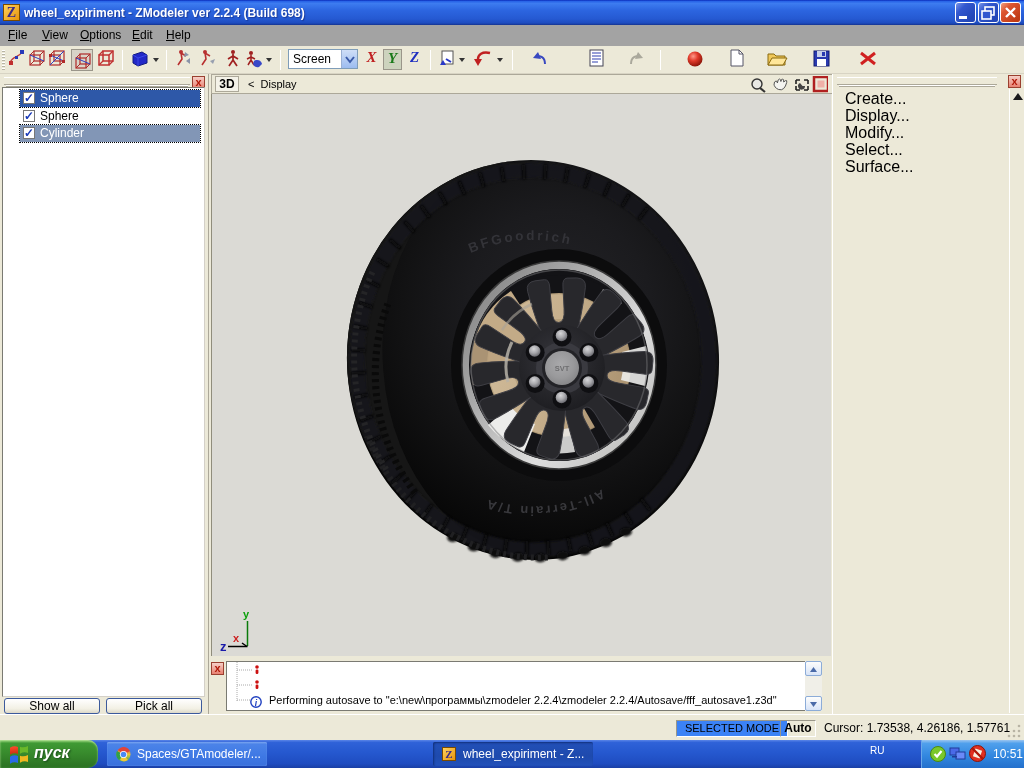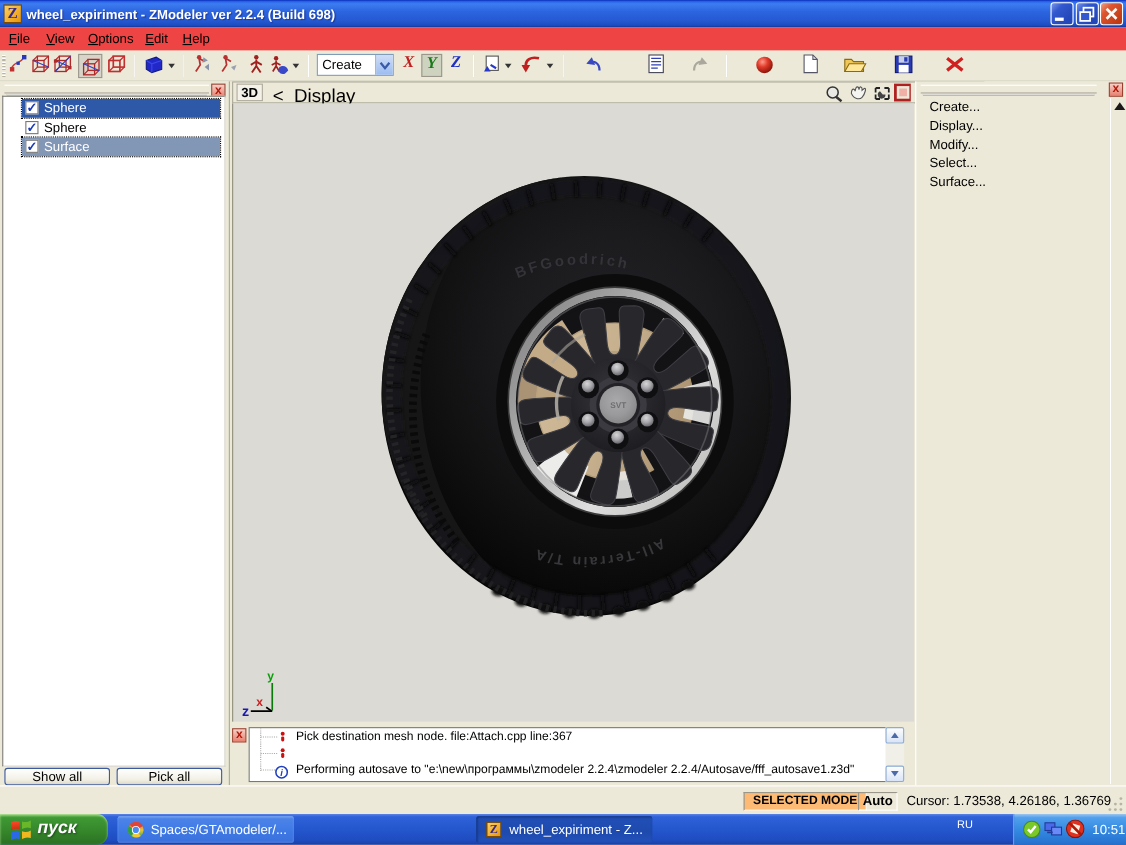--- a/index.html
+++ b/index.html
@@ -5,21 +5,21 @@
 
 #titlebar{position:absolute;left:0;top:0;width:1024px;height:25px;
 background:linear-gradient(180deg,#0a2bba 0%,#2a66e8 6%,#3d7cf0 14%,#2c65e0 42%,#2559d2 75%,#1d4cc0 92%,#15338f 100%);}
 #appicon{position:absolute;left:3px;top:4px;width:17px;height:17px;background:linear-gradient(135deg,#ffd25e,#e8940a);border:1px solid #7a4a00;color:#3a2a88;font-weight:bold;font-size:14px;text-align:center;line-height:15px;font-family:"Liberation Serif",serif}
 #title{position:absolute;left:24px;top:6px;color:#fff;font-weight:bold;font-size:12px;letter-spacing:0;text-shadow:1px 1px 1px #1a3a9a}
 .capbtn{position:absolute;top:2px;width:21px;height:21px;border-radius:3px;border:1px solid #fff;color:#fff;font-size:12px;text-align:center}
 #btnmin{left:955px;background:linear-gradient(135deg,#7a96e8 0%,#3358cf 30%,#2347b8 80%)}
 #btnmax{left:978px;background:linear-gradient(135deg,#7a96e8 0%,#3358cf 30%,#2347b8 80%)}
 #btnclose{left:1000px;background:linear-gradient(135deg,#f0a080 0%,#dd5630 30%,#c03a14 85%)}
 
-#menubar{position:absolute;left:0;top:25px;width:1024px;height:21px;background:#ef4444;font-size:12px}
+#menubar{position:absolute;left:0;top:25px;width:1024px;height:21px;background:#a3a3a3;font-size:12px}
 #menubar span{position:absolute;top:3px}
 u{text-decoration:underline}
 
 #toolbar{position:absolute;left:0;top:46px;width:1024px;height:28px;background:#ECE9D8;border-bottom:1px solid #d8d4c4}
 .grip{position:absolute;top:4px;width:3px;height:20px;background:repeating-linear-gradient(180deg,#fff 0 1px,#b8b4a4 1px 2px,transparent 2px 3px)}
 .ticon{position:absolute;top:3px;width:20px;height:22px}
 .sep{position:absolute;top:4px;width:1px;height:20px;background:#c8c4b4;border-right:1px solid #fff}
 .darr{position:absolute;top:12px;width:0;height:0;border-left:3px solid transparent;border-right:3px solid transparent;border-top:4px solid #333}
 
 #leftpanel{position:absolute;left:0;top:74px;width:209px;height:640px;background:#ECE9D8;border-right:1px solid #aca899}
@@ -34,21 +34,21 @@
 .xpbtn{position:absolute;height:16px;background:linear-gradient(180deg,#ffffff,#f2f0e4 70%,#dcd8c8);border:1px solid #3c5a9c;border-radius:3px;font-size:12px;text-align:center;line-height:14px}
 
 #vhead{position:absolute;left:211px;top:74px;width:684px;height:20px;background:#ECE9D8;border:1px solid #aca899;border-bottom:1px solid #aca899}
 #btn3d{position:absolute;left:3px;top:1px;width:24px;height:16px;background:#f4f2e8;border:1px solid #aca899;font-weight:bold;font-size:12px;text-align:center;line-height:15px}
 #vcanvas{position:absolute;left:211px;top:94px;width:620px;height:562px;background:#dbdad5;border-left:1px solid #908d7c;overflow:hidden}
 #logpanel{position:absolute;left:211px;top:658px;width:620px;height:56px;background:#ECE9D8}
 #logbox{position:absolute;left:15px;top:3px;width:590px;height:50px;background:#fff;border:1px solid #7a7a72}
 .logline{position:absolute;left:4px;height:15px;font-size:11px;white-space:nowrap}
 
 #rightpanel{position:absolute;left:832px;top:74px;width:192px;height:640px;background:#ECE9D8;border-left:1px solid #fff}
-.rmenu{position:absolute;left:12px;font-size:12px;color:#000}
+.rmenu{position:absolute;left:12px;font-size:16px;color:#000}
 
 #statusbar{position:absolute;left:0;top:714px;width:1024px;height:26px;background:#ECE9D8;border-top:1px solid #fff;font-size:12px}
 .sbox{position:absolute;top:5px;height:17px;border:1px solid;border-color:#9a978a #fff #fff #9a978a;line-height:15px;text-align:center}
 
 #taskbar{position:absolute;left:0;top:740px;width:1024px;height:28px;background:linear-gradient(180deg,#5a85e8 0%,#2f62d8 9%,#2558cf 45%,#1f4cc0 85%,#1a3fa5 100%)}
 #startbtn{position:absolute;left:0;top:0;width:98px;height:28px;border-radius:0 10px 10px 0;background:linear-gradient(180deg,#7ec465 0%,#3f9934 12%,#37892c 50%,#2d7524 90%);box-shadow:inset 0 1px 2px #b6e39a;color:#fff;font-weight:bold;font-style:italic;font-size:16px}
 .taskbtn{position:absolute;top:2px;height:24px;border-radius:2px;background:linear-gradient(180deg,#74a1ef 0%,#4b83e8 10%,#3e78e4 60%,#3a70dc 100%);color:#fff;font-size:12px;line-height:24px;box-shadow:inset 0 0 1px #9cc0ff}
 .taskbtn.active{background:linear-gradient(180deg,#2250b8 0%,#1e4aad 60%,#2251bb 100%);box-shadow:inset 1px 1px 2px #11307a}
 #tray{position:absolute;left:921px;top:0;width:103px;height:28px;background:linear-gradient(180deg,#9cc5f0 0%,#50a0ec 12%,#3388e0 55%,#2470cc 100%);border-left:1px solid #6aa8e8;color:#fff;font-size:12px}
 </style></head><body>
@@ -132,21 +132,21 @@
         <path d="M9 5 L9 11 M9 7 L4 10 M9 7 L14 10 M9 11 L5 17 M9 11 L13 17" stroke="#a02020" stroke-width="1.7" fill="none"></path>
       </svg></div>
  <div class="ticon" style="left:244px"><svg width="20" height="20">
         <circle cx="7" cy="4" r="2" fill="#a02020"></circle>
         <path d="M7 6 L7 11 M7 8 L3 10 M7 8 L11 10 M7 11 L4 16 M7 11 L10 16" stroke="#a02020" stroke-width="1.5" fill="none"></path>
         <path d="M10 12 a5 5 0 0 1 8 3 l-3 3 a5 5 0 0 1 -6 -3 z" fill="#3848c8"></path>
       </svg></div>
  <div class="darr" style="left:266px"></div>
  <div class="sep" style="left:280px"></div>
  <div id="combo" style="position:absolute;left:288px;top:3px;width:70px;height:20px;background:#fff;border:1px solid #7f9db9;font-size:12px">
-   <span style="position:absolute;left:4px;top:2px">Create</span>
+   <span style="position:absolute;left:4px;top:2px">Screen</span>
    <div style="position:absolute;right:0;top:0;width:16px;height:18px;background:linear-gradient(180deg,#cfdef7,#9cbcf0);border-left:1px solid #9ab0d4"><svg width="16" height="18">
           <path d="M4 7 L8 12 L12 7" fill="none" stroke="#3a5aa8" stroke-width="2"></path>
         </svg></div>
  </div>
  <div class="ticon" style="left:362px;width:19px;text-align:center;color:#c02020;font-weight:bold;font-size:15px;font-family:'Liberation Serif',serif"><i>X</i></div>
  <div class="ticon" style="left:383px;width:19px;text-align:center;color:#1a7a1a;font-weight:bold;font-size:15px;font-family:'Liberation Serif',serif;background:#cdd3be;border:1px solid #9a968a;height:21px"><i>Y</i></div>
  <div class="ticon" style="left:405px;width:19px;text-align:center;color:#2030c0;font-weight:bold;font-size:15px;font-family:'Liberation Serif',serif"><i>Z</i></div>
  <div class="sep" style="left:430px"></div>
  <div class="ticon" style="left:438px"><svg width="20" height="20">
         <rect x="4" y="2" width="11" height="13" fill="#fff" stroke="#555"></rect>
@@ -212,30 +212,30 @@
     <div class="litem sel1" style="top:2px">
         <span class="cb">✓</span>
         <span class="lbl">Sphere</span>
       </div>
     <div class="litem" style="top:20px">
         <span class="cb">✓</span>
         <span class="lbl">Sphere</span>
       </div>
     <div class="litem sel2" style="top:37px">
         <span class="cb">✓</span>
-        <span class="lbl">Surface</span>
+        <span class="lbl">Cylinder</span>
       </div>
   </div>
   <div class="xpbtn" style="left:4px;top:624px;width:96px">Show all</div>
   <div class="xpbtn" style="left:106px;top:624px;width:96px">Pick all</div>
 </div>
 
 <div id="vhead">
   <div id="btn3d">3D</div>
-  <span style="position:absolute;left:36px;top:3px;font-size:17px">&lt;&nbsp; Display</span>
+  <span style="position:absolute;left:36px;top:3px;font-size:11px">&lt;&nbsp; Display</span>
   <svg width="80" height="18" style="position:absolute;left:536px;top:1px">
    <circle cx="9" cy="8" r="5" fill="#e8e8e4" stroke="#333" stroke-width="1.4"></circle>
       <path d="M12 12 L17 16" stroke="#333" stroke-width="2.2"></path>
    <path d="M26 9 q0 -4 2 -4 q1.2 0 1.4 2 q.5 -4 2 -4 q1.3 0 1.5 2.5 q.6 -3 1.8 -2.5 q1.3 .5 1 3 l2 -1.5 q1.5 -.6 1 2 q-1 4 -3 6 q-2 2 -5 1 q-2.5 -.8 -3.5 -2.5 q-1 -1.6 -1.2 -2z" fill="#f4f4f0" stroke="#555" stroke-width="1"></path>
    <path d="M48 4 h4 M48 4 v4 M60 4 h-4 M60 4 v4 M48 14 h4 M48 14 v-4 M60 14 h-4 M60 14 v-4" stroke="#222" stroke-width="1.6" fill="none"></path>
       <path d="M52 7 a3.5 3.5 0 1 0 5 3 l-2.5 0 z" fill="#444"></path>
    <rect x="66" y="1" width="14" height="14" fill="none" stroke="#b02020" stroke-width="2.5"></rect>
       <rect x="69.5" y="4.5" width="7" height="7" fill="#f0b0a8"></rect>
   </svg>
 </div>
@@ -430,21 +430,20 @@
       <path d="M10 0 V40 M10 8 H26 M10 23 H26 M10 38 H24" stroke="#aaa" stroke-width="1" stroke-dasharray="1 1" fill="none"></path>
       <g fill="#cc1010">
           <circle cx="30" cy="5" r="1.8"></circle>
           <rect x="28.6" y="7.5" width="2.8" height="4.5" rx="1.2"></rect>
           <circle cx="30" cy="20" r="1.8"></circle>
           <rect x="28.6" y="22.5" width="2.8" height="4.5" rx="1.2"></rect>
         </g>
       <circle cx="29" cy="40" r="5.2" fill="#fff" stroke="#2040c0" stroke-width="1.4"></circle>
         <text x="29" y="43.6" text-anchor="middle" font-size="8.5" font-weight="bold" fill="#2040c0" font-style="italic">i</text>
     </svg>
-    <div class="logline" style="top:2px;left:42px">Pick destination mesh node. file:Attach.cpp line:367</div>
     <div class="logline" style="top:32px;left:42px">Performing autosave to "e:\new\программы\zmodeler 2.2.4\zmodeler 2.2.4/Autosave/fff_autosave1.z3d"</div>
   </div>
   <div style="position:absolute;left:594px;top:3px;width:17px;height:50px;background:#f0efe8">
     <div style="position:absolute;top:0;width:17px;height:15px;background:linear-gradient(180deg,#fdfdfc,#d8e4f8);border:1px solid #8cacd8;border-radius:2px"><svg width="15" height="13">
           <path d="M7.5 4 L11 9 L4 9 Z" fill="#4a6aa8"></path>
         </svg></div>
     <div style="position:absolute;bottom:0;width:17px;height:15px;background:linear-gradient(180deg,#fdfdfc,#d8e4f8);border:1px solid #8cacd8;border-radius:2px"><svg width="15" height="13">
           <path d="M7.5 9 L11 4 L4 4 Z" fill="#4a6aa8"></path>
         </svg></div>
   </div>
@@ -458,23 +457,23 @@
   <div class="rmenu" style="top:50px">Modify...</div>
   <div class="rmenu" style="top:67px">Select...</div>
   <div class="rmenu" style="top:84px">Surface...</div>
   <div style="position:absolute;left:176px;top:15px;width:1px;height:624px;background:#c8c4b4;border-left:1px solid #fff"></div>
   <svg width="14" height="12" style="position:absolute;left:178px;top:17px">
       <path d="M7 2 L12 9 L2 9 Z" fill="#1a1a1a"></path>
     </svg>
 </div>
 
 <div id="statusbar">
-  <div class="sbox" style="left:676px;width:112px;background:#fdba74;font-weight:bold;font-size:11px;white-space:nowrap">SELECTED MODE</div>
+  <div class="sbox" style="left:676px;width:112px;background:#3b82f6;font-weight:normal;font-size:11px;white-space:nowrap">SELECTED MODE</div>
   <div class="sbox" style="left:780px;width:36px;font-weight:bold;font-size:12px">Auto</div>
-  <span style="position:absolute;left:824px;top:6px">Cursor: 1.73538, 4.26186, 1.36769</span>
+  <span style="position:absolute;left:824px;top:6px">Cursor: 1.73538, 4.26186, 1.57761</span>
   <svg width="16" height="16" style="position:absolute;left:1006px;top:8px">
       <g fill="#b8b4a4">
         <circle cx="13" cy="3" r="1.3"></circle>
         <circle cx="13" cy="8" r="1.3"></circle>
         <circle cx="13" cy="13" r="1.3"></circle>
         <circle cx="8" cy="8" r="1.3"></circle>
         <circle cx="8" cy="13" r="1.3"></circle>
         <circle cx="3" cy="13" r="1.3"></circle>
       </g>
     </svg>

